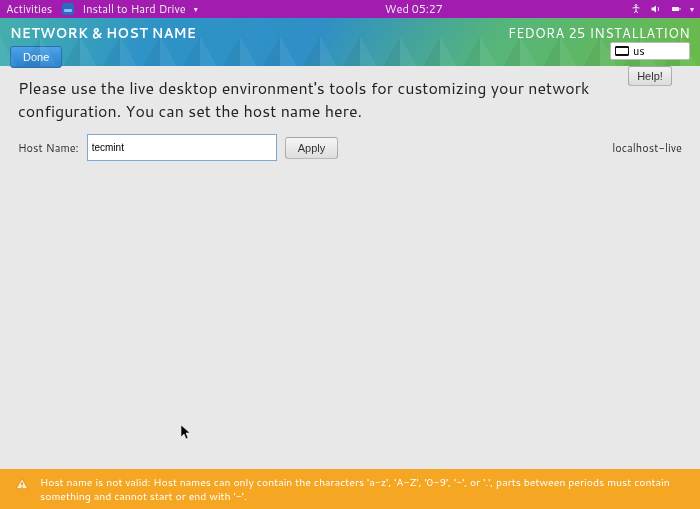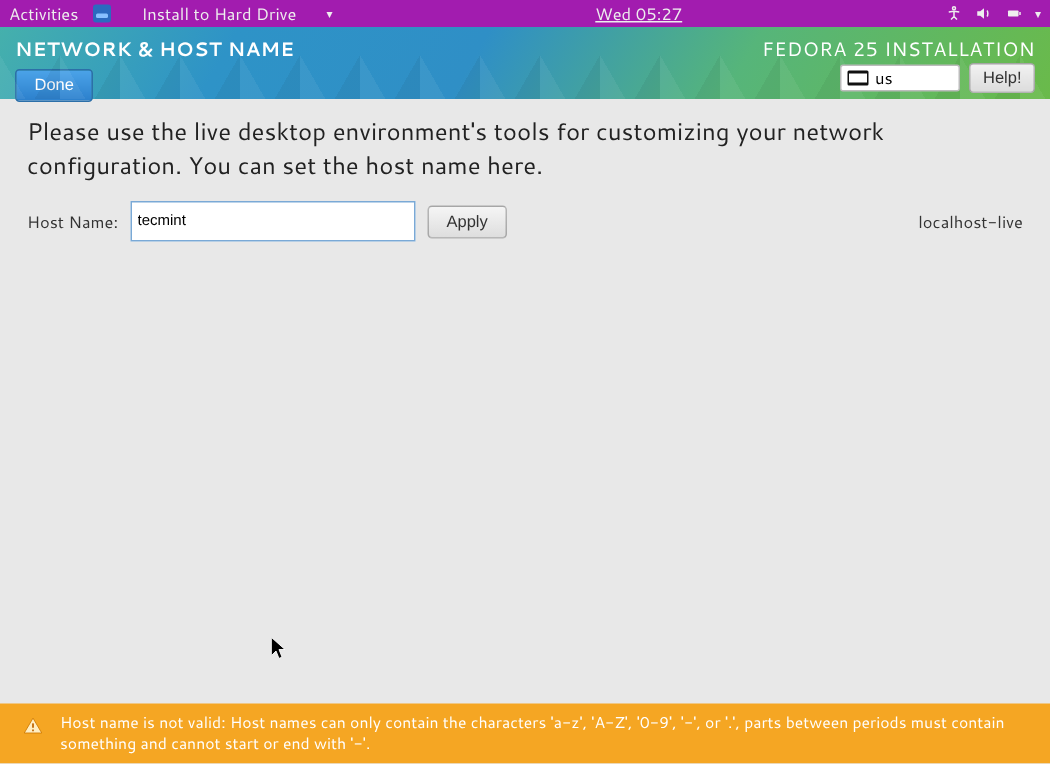--- a/index.html
+++ b/index.html
@@ -28,30 +28,29 @@
     font-size: 11px;
   }
   .topbar .left, .topbar .right {
     display: flex;
     align-items: center;
     gap: 10px;
   }
   .topbar .center {
     flex: 1;
     text-align: center;
-    text-decoration: underline;
   }
   .topbar .right {
     justify-content: flex-end;
     gap: 8px;
   }
   .topbar .appmenu {
     display: inline-flex;
     align-items: center;
-    gap: 20px;
+    gap: 8px;
   }
   .topbar .appicon {
     width: 12px;
     height: 12px;
     background: #2b6abf;
     border-radius: 2px;
     position: relative;
   }
   .topbar .appicon::after {
     content: '';
@@ -96,20 +95,21 @@
     font-size: 13px;
     letter-spacing: 0.3px;
   }
   .header .controls-right {
     position: absolute;
     right: 10px;
     top: 24px;
     display: flex;
     gap: 6px;
     align-items: center;
+    flex-direction: column;
   }
   .kbd-selector {
     width: 80px;
     height: 18px;
     background: #fff;
     border: 1px solid #bbb;
     border-radius: 2px;
     display: flex;
     align-items: center;
     padding: 0 4px;

